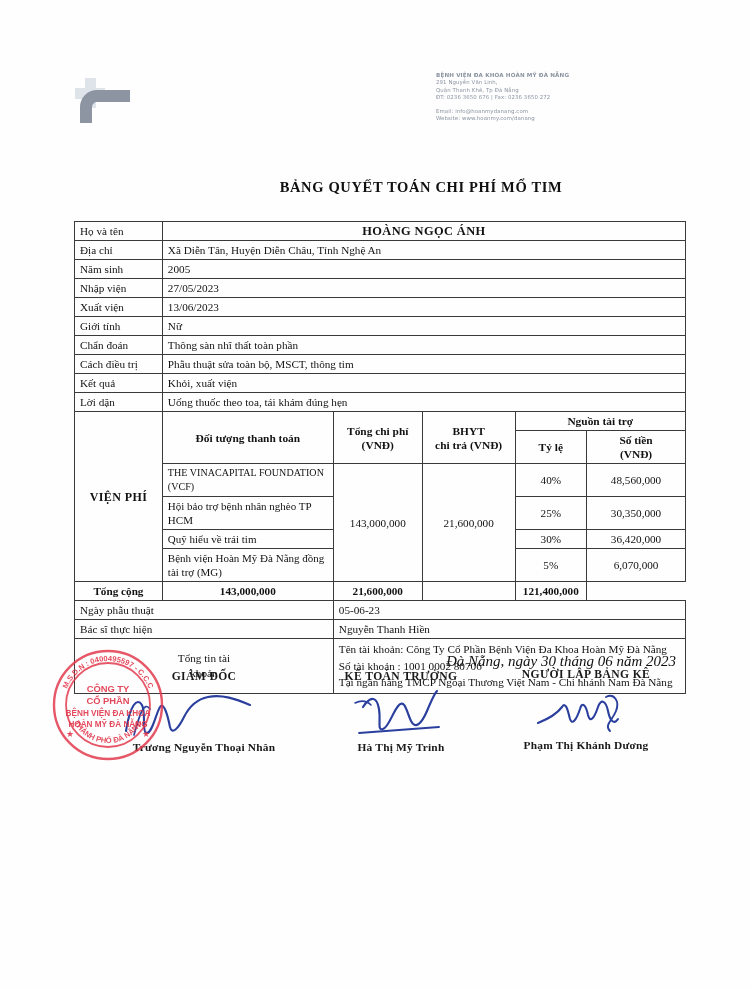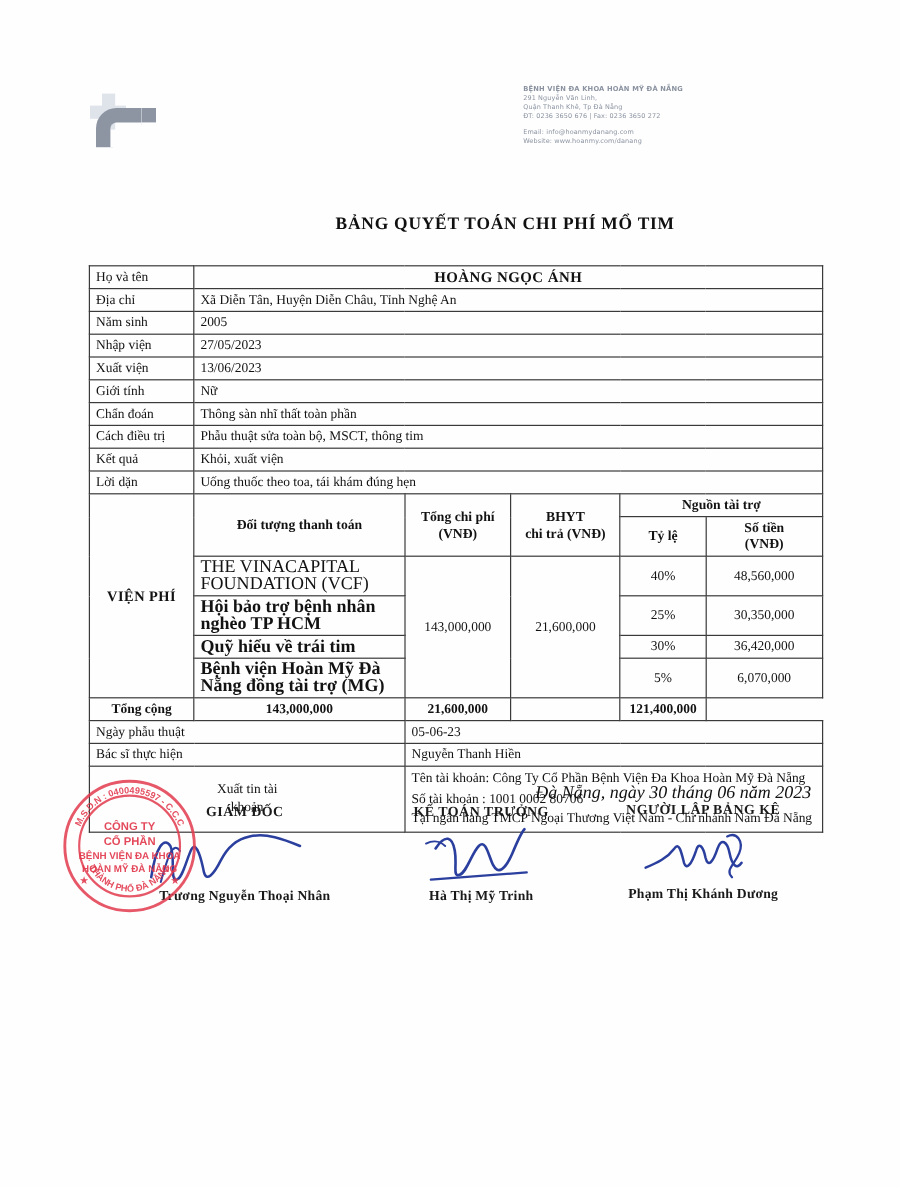--- a/index.html
+++ b/index.html
@@ -171,23 +171,23 @@
     font-size: 12px;
     letter-spacing: .4px;
     width: 83px;
   }
   .hdr-cell {
     text-align: center;
     font-weight: bold;
     font-size: 11.4px;
   }
   .money { text-align: center; }
-  .sponsor { font-size: 15px; font-weight: bold; }
+  .sponsor { font-size: 11px; }
   .sponsor-small {
-    font-size: 15px;
+    font-size: 10px;
     letter-spacing: .05px;
   }
   .acct-cell { padding: 4px 6px 5px 6px; line-height: 16.5px; }
   .acct-lbl {
     text-align: center;
     font-size: 11.2px;
     line-height: 15px;
   }
 
   
@@ -372,21 +372,21 @@
         <td class="lbl" colspan="2" style="width:83px">Ngày phẫu thuật</td>
         <td colspan="4">05-06-23</td>
       </tr>
       <tr>
         <td class="lbl" colspan="2">Bác sĩ thực hiện</td>
         <td colspan="4">Nguyễn Thanh Hiền</td>
       </tr>
 
       <tr>
         <td class="acct-lbl" colspan="2">
-          <div>Xuất tin tài</div>
+          <div>Tổng tin tài</div>
           <div>khoản</div>
         </td>
         <td class="acct-cell" colspan="4">
           <div>Tên tài khoản: Công Ty Cổ Phần Bệnh Viện Đa Khoa Hoàn Mỹ Đà Nẵng</div>
           <div>Số tài khoản : 1001 0002 80706</div>
           <div>Tại ngân hàng TMCP Ngoại Thương Việt Nam - Chi nhánh Nam Đà Nẵng</div>
         </td>
       </tr>
 
     </tbody>

